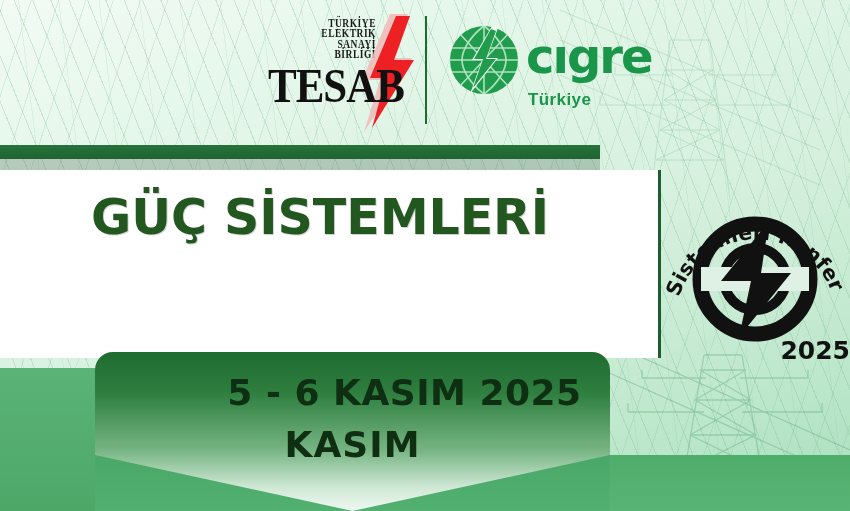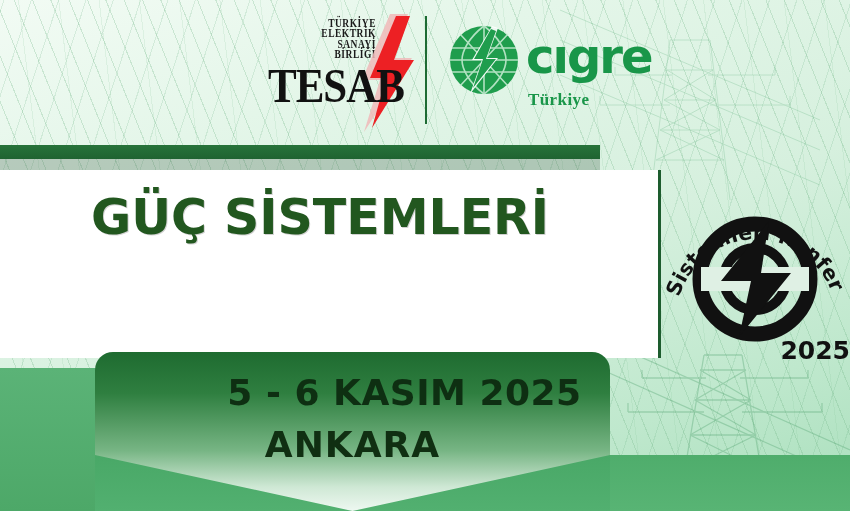--- a/index.html
+++ b/index.html
@@ -57,21 +57,21 @@
   .cigre{position:absolute;left:448px;top:22px;width:200px;height:100px;}
   .cigre .globe{position:absolute;left:0px;top:2px;width:72px;height:72px;}
   .cigre .word{
     position:absolute;left:78px;top:10px;
     font-size:48px;font-weight:bold;color:#199649;letter-spacing:-2px;
     line-height:1;font-family:"DejaVu Sans", sans-serif;
   }
   .cigre .sub{
     position:absolute;left:80px;top:68px;
     font-size:17px;font-weight:bold;color:#199649;letter-spacing:.4px;
-    font-family:Liberation Serif, serif;
+    font-family:Liberation Sans, sans-serif;
   }
 
   
   .rule{position:absolute;left:0;top:145px;width:600px;height:14px;
         background:linear-gradient(180deg,#27733a 0%,#1f6331 100%);}
   .rule-sh{position:absolute;left:0;top:159px;width:600px;height:11px;
         background:rgba(70,100,80,.30);}
 
   
   .panel{position:absolute;left:0;top:170px;width:660px;height:188px;background:#fff;}
@@ -209,21 +209,21 @@
 
   <div class="title">
     <span>GÜÇ SİSTEMLERİ</span>
   </div>
 
   <div class="lgreen"></div>
   <div class="llblock"></div>
 
   <div class="band">
     <div class="dt">5 - 6 KASIM 2025</div>
-    <div class="city">ANKARA</div>
+    <div class="city">KASIM</div>
   </div>
   <div class="notch"></div>
 
   <div class="emblem">
     <svg width="190" height="190" viewBox="0 0 190 190">
       <defs>
         <path id="arcpath" d="M 18 126 A 80 80 0 0 1 172 118" fill="none"></path>
       </defs>
       <text font-family="DejaVu Sans, sans-serif" font-size="20.5" font-weight="bold" fill="#111">
         <textPath href="#arcpath" startOffset="50%" text-anchor="middle">Güç Sistemleri Konferansı</textPath>

